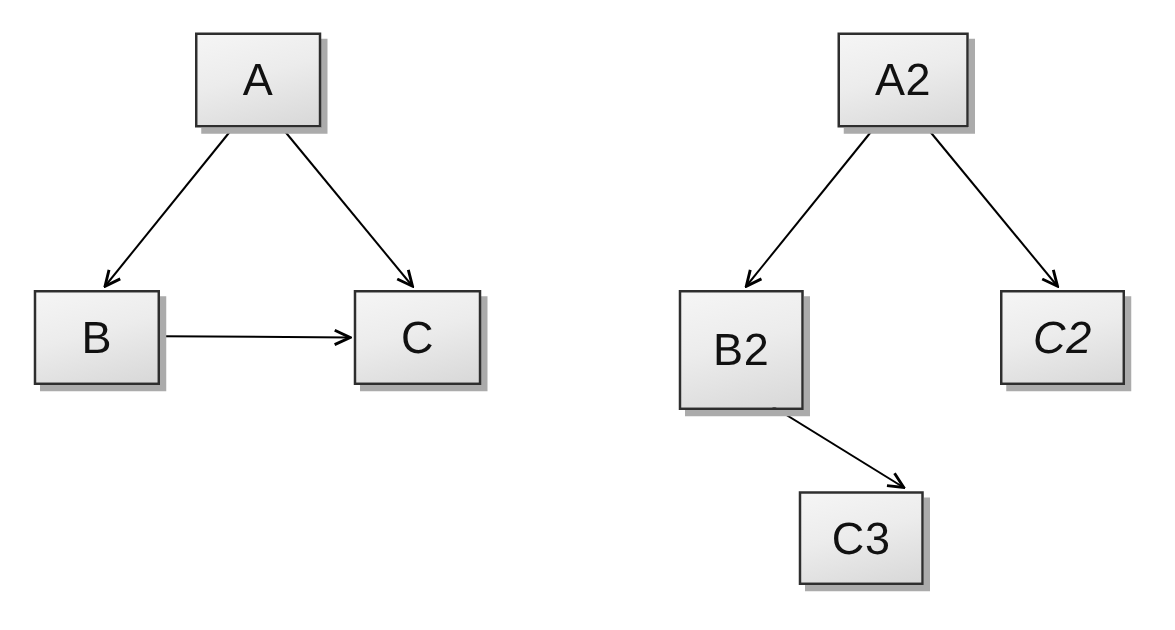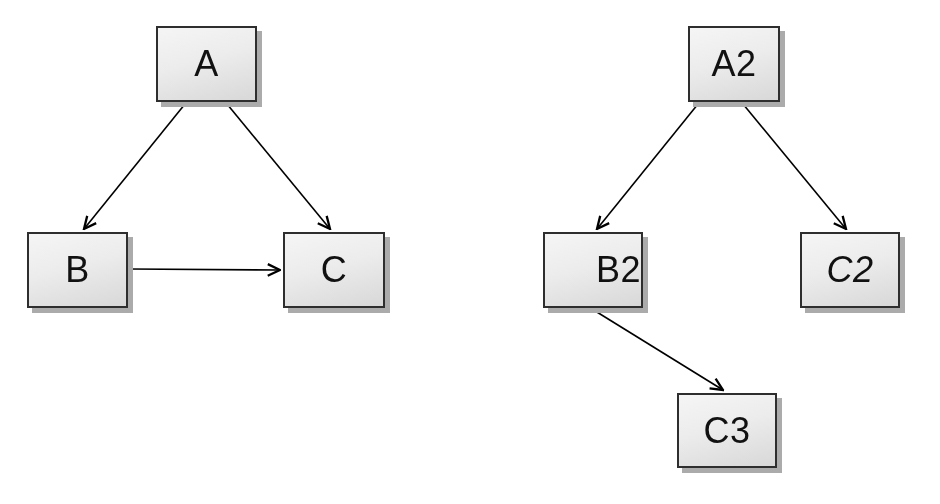--- a/index.html
+++ b/index.html
@@ -77,25 +77,25 @@
   </svg>
 <div class="node" style="left: 156px; top: 26px; width: 101px; height: 76px;">
     <span class="node-label">A</span>
   </div>
     <div class="node" style="left: 27px; top: 232px; width: 101px; height: 76px;">
     <span class="node-label">B</span>
   </div>
     <div class="node" style="left: 283px; top: 232px; width: 102px; height: 76px;">
     <span class="node-label">C</span>
   </div>
-    <div class="node" style="left: 688px; top: 26px; width: 92px; height: 76px;">
+    <div class="node" style="left: 670px; top: 26px; width: 105px; height: 76px;">
     <span class="node-label">A2</span>
   </div>
-    <div class="node" style="left: 543px; top: 232px; width: 100px; height: 76px; justify-content: flex-end;">
+    <div class="node" style="left: 543px; top: 232px; width: 100px; height: 96px;">
     <span class="node-label">B2</span>
   </div>
     <div class="node" style="left: 800px; top: 232px; width: 100px; height: 76px; font-style: italic;">
     <span class="node-label">C2</span>
   </div>
-    <div class="node" style="left: 677px; top: 393px; width: 100px; height: 75px;">
+    <div class="node" style="left: 639px; top: 393px; width: 100px; height: 75px;">
     <span class="node-label">C3</span>
   </div>
   </div>
 
 </body></html>

